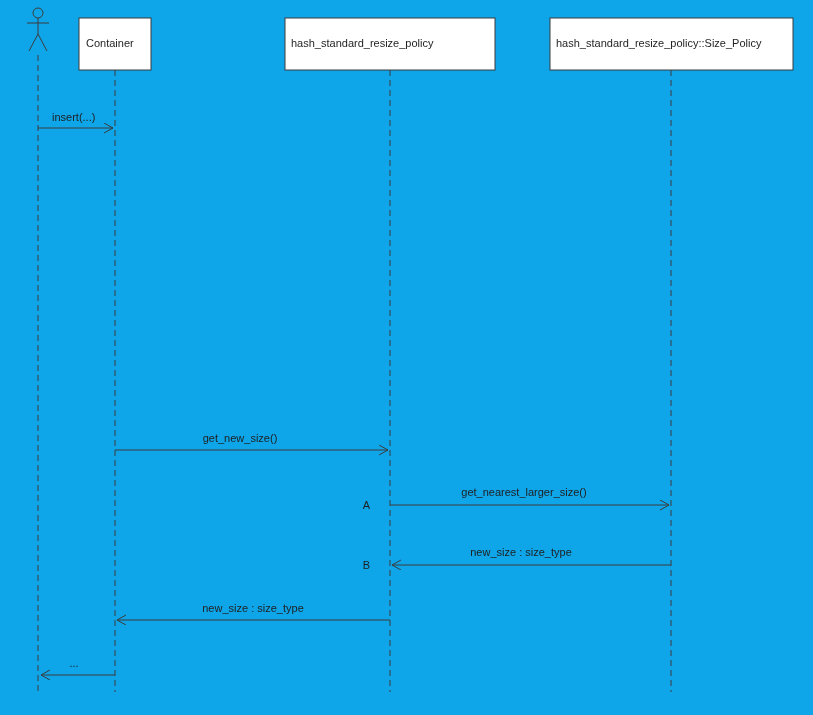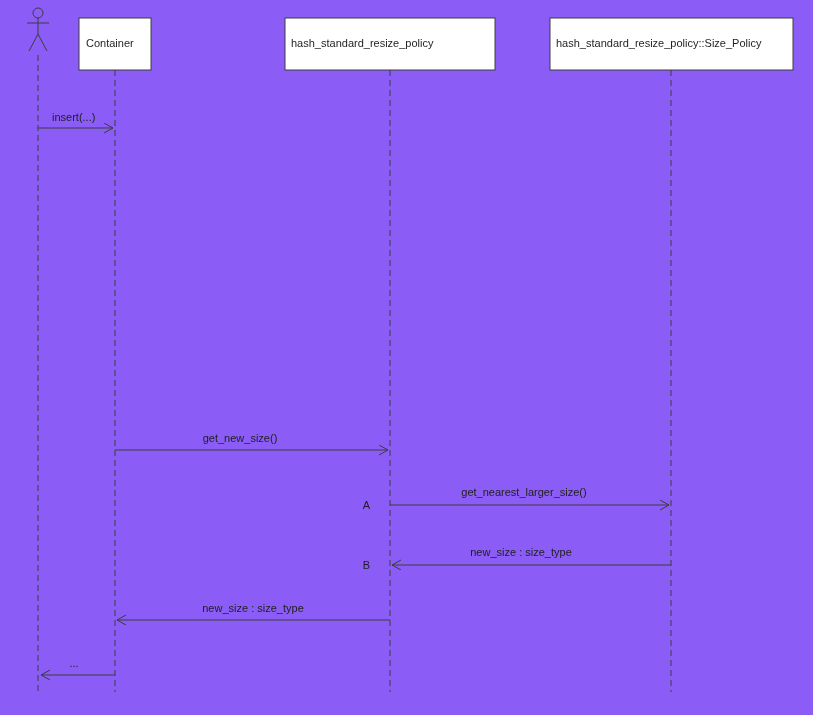--- a/index.html
+++ b/index.html
@@ -4,21 +4,21 @@
 <style>
   html, body {
     margin: 0;
     padding: 0;
     background: #ffffff;
   }
   .stage {
     position: relative;
     width: 813px;
     height: 715px;
-    background: #8b5cf6;
+    background: #0ea5e9;
     font-family: "Liberation Sans", sans-serif;
     overflow: hidden;
   }
   svg text {
     font-family: "Liberation Sans", sans-serif;
     font-size: 11px;
     fill: #1f1f1f;
   }
   .shape {
     stroke: #3c3c3c;

